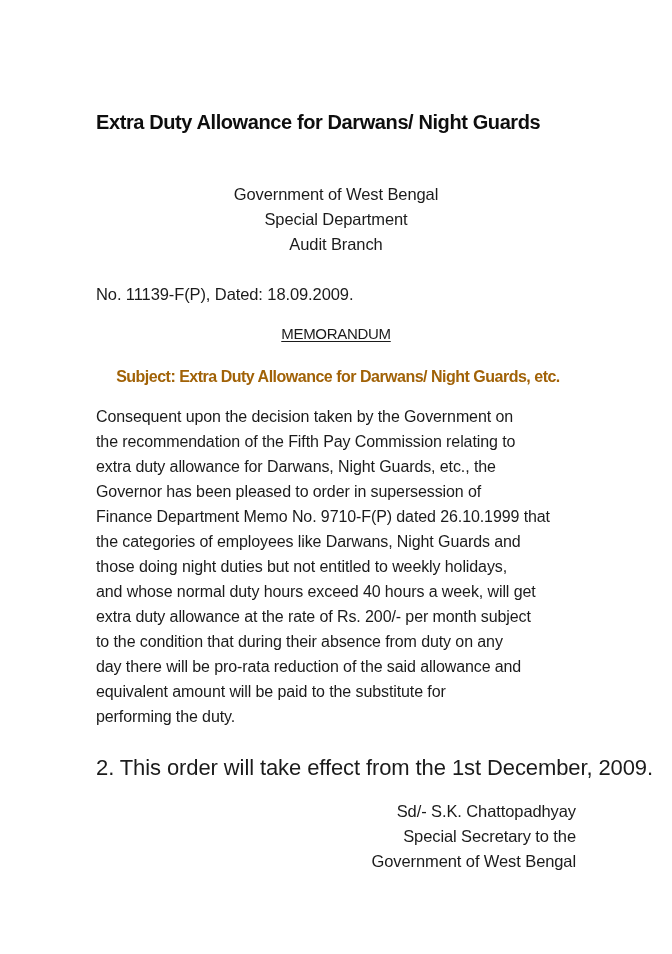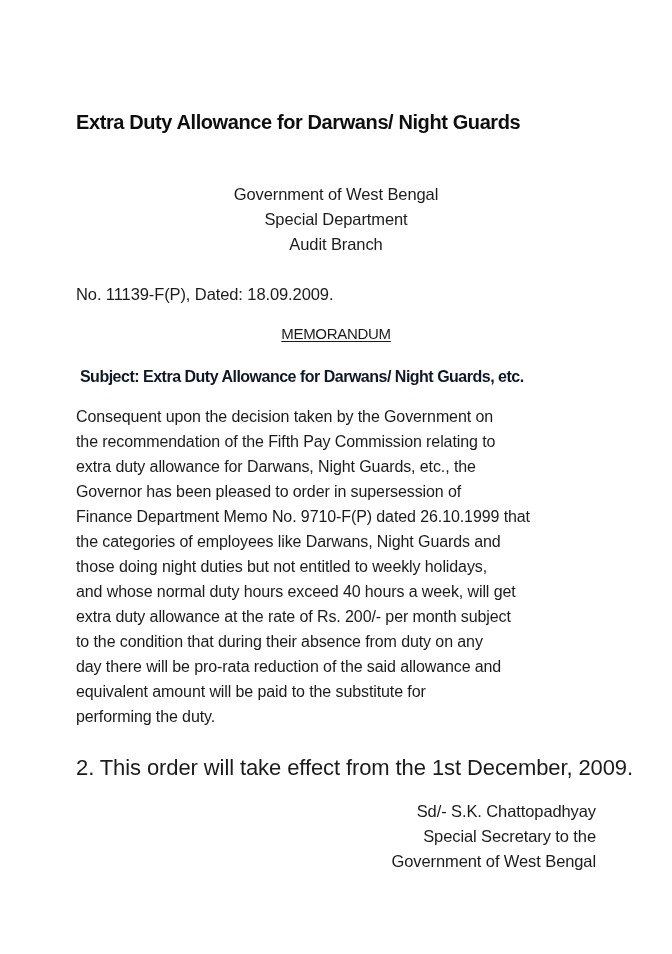--- a/index.html
+++ b/index.html
@@ -11,21 +11,21 @@
     position: relative;
     width: 672px;
     height: 954px;
     background: #ffffff;
     font-family: "Liberation Sans", sans-serif;
     color: #1b1b1b;
     overflow: hidden;
     box-sizing: border-box;
   }
   .content {
-    padding: 0 76px;
+    padding: 0 96px;
     box-sizing: border-box;
   }
   .doc-title {
     margin-top: 108px;
     font-size: 20px;
     font-weight: bold;
     color: #0e0e0e;
     letter-spacing: -0.4px;
     line-height: 28px;
     white-space: pre;
@@ -53,24 +53,25 @@
     letter-spacing: -0.3px;
   }
   .memorandum-heading span {
     text-decoration: underline;
     text-underline-offset: 2px;
   }
   .subject-line {
     margin-top: 18px;
     font-size: 16px;
     font-weight: bold;
-    color: #0f172a;
+    color: #a16207;
     letter-spacing: -0.5px;
     line-height: 25px;
     white-space: pre;
+    text-align: center;
   }
   .body-paragraph {
     margin-top: 15px;
     font-size: 16px;
     line-height: 25px;
     letter-spacing: -0.1px;
     white-space: pre;
   }
   .effect-paragraph {
     margin-top: 26px;

